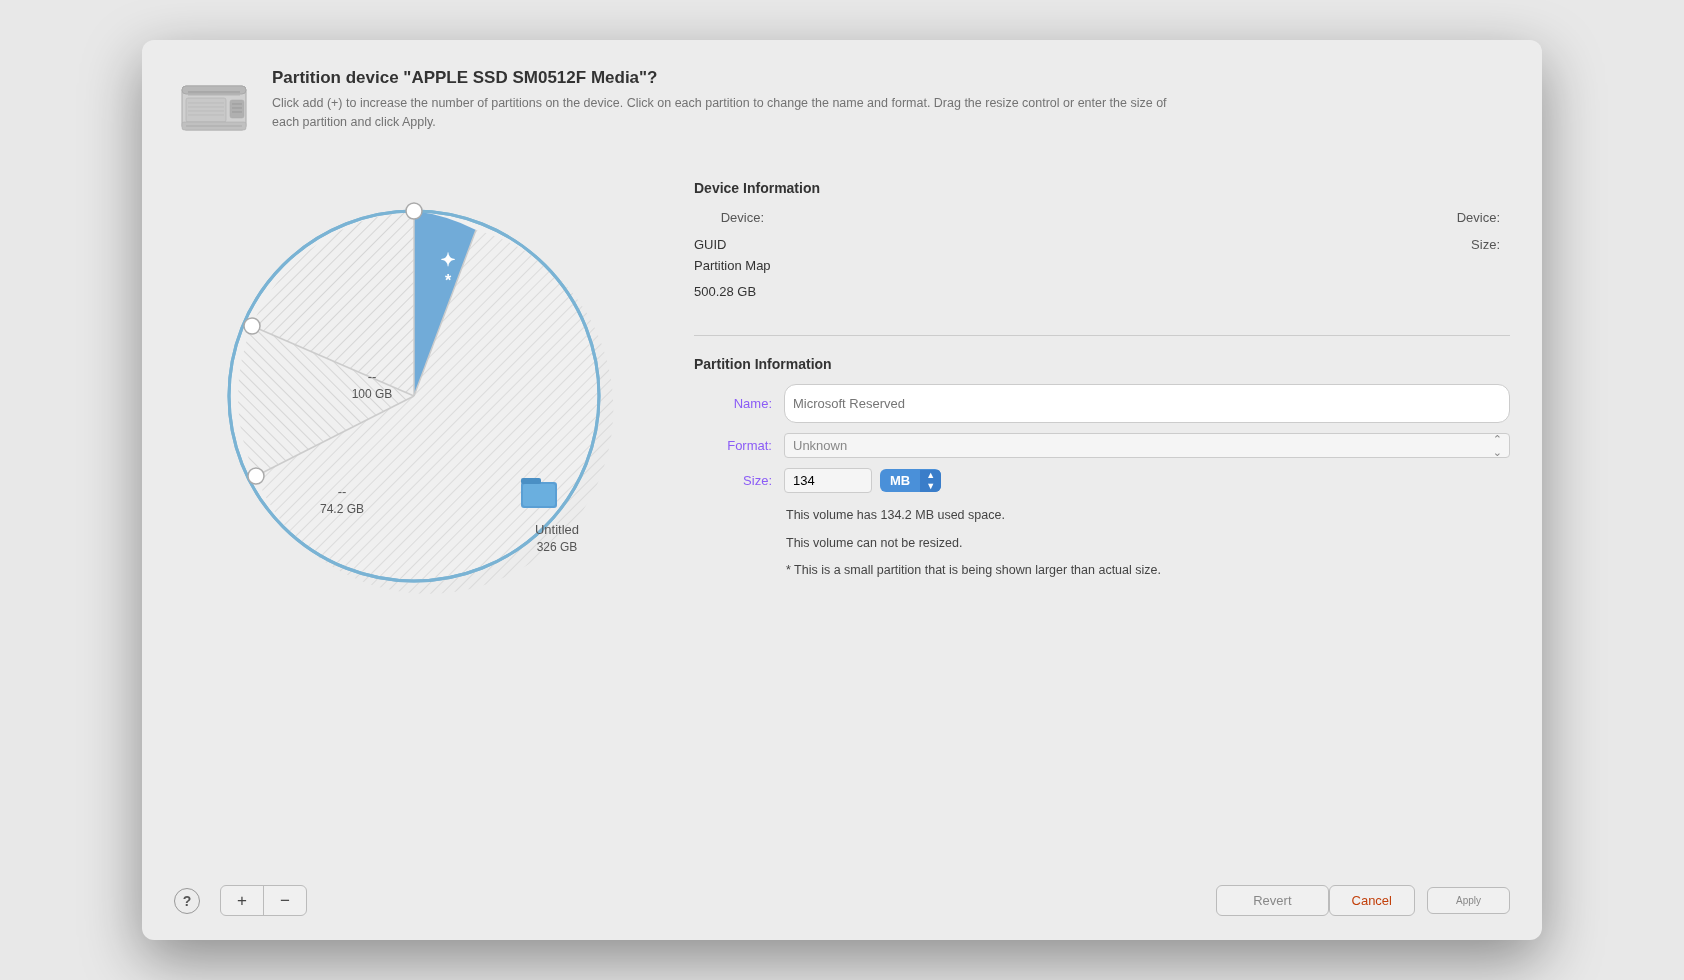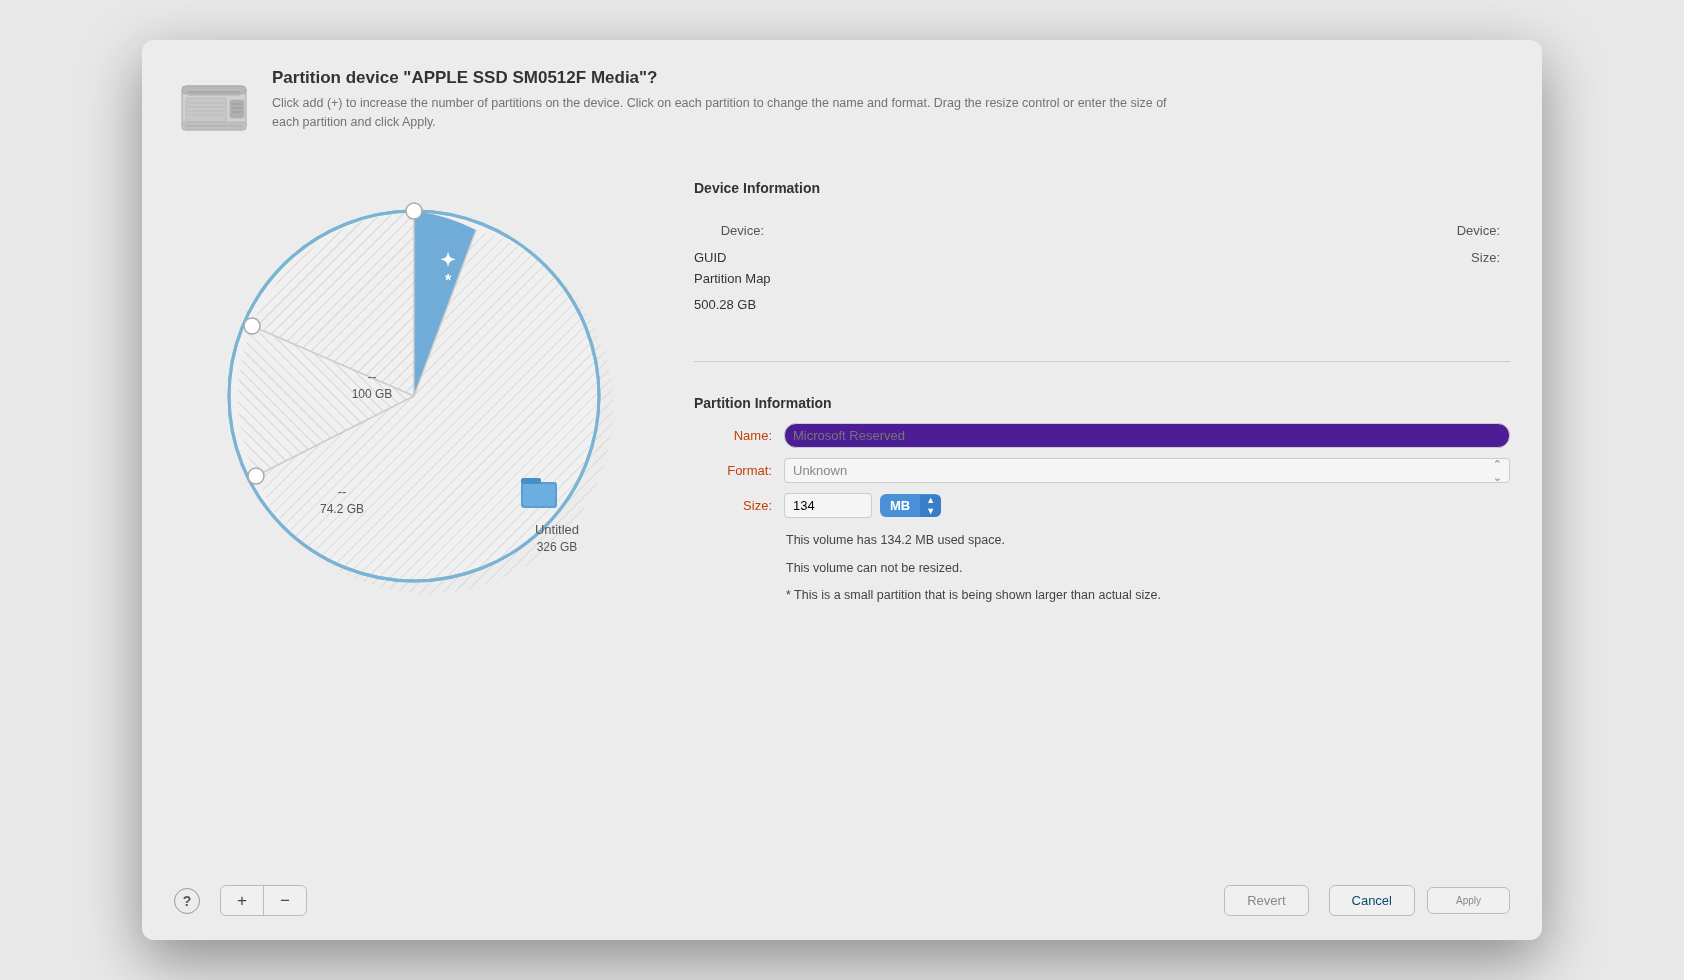--- a/index.html
+++ b/index.html
@@ -68,21 +68,21 @@
     }
     .pie-svg {
       width: 420px;
       height: 420px;
     }
     
     .right-panel {
       flex: 1;
       display: flex;
       flex-direction: column;
-      gap: 13px;
+      gap: 0;
     }
     .section-title {
       font-size: 14px;
       font-weight: 700;
       margin-bottom: 12px;
       margin-top: 4px;
     }
     .info-grid {
       display: grid;
       grid-template-columns: 80px 1fr;
@@ -109,29 +109,29 @@
     .partition-grid {
       display: grid;
       grid-template-columns: 90px 1fr;
       gap: 10px 0;
       align-items: center;
       margin-bottom: 14px;
     }
     .field-label {
       text-align: right;
       padding-right: 12px;
-      color: #c2410c;
+      color: #8b5cf6;
       font-size: 13px;
     }
     .name-input {
       width: 100%;
-      padding: 4px 8px;
+      padding: 11px 8px;
       border: 1px solid #ccc;
       border-radius: 12px;
-      background: #4c1d95;
+      background: #ffffff;
       font-size: 13px;
       color: #888;
       outline: none;
     }
     .format-select-wrapper {
       position: relative;
       width: 100%;
       border-radius: 11px;
     }
     .format-select {
@@ -244,36 +244,36 @@
       color: #444;
       font-weight: 300;
       line-height: 1;
     }
     .add-remove-divider {
       width: 1px;
       background: #bbb;
     }
     .spacer { flex: 1; }
     .revert-btn {
-      padding: 7px 22px;
+      padding: 7px 36px;
       border-radius: 6px;
       border: 1px solid #bbb;
       background: #f0f0f0;
       font-size: 13px;
       color: #888;
       cursor: pointer;
-      margin-right: 20px;
+      margin-right: 0;
     }
     .cancel-btn {
       padding: 7px 22px;
       border-radius: 6px;
       border: 1px solid #bbb;
       background: #f0f0f0;
       font-size: 13px;
-      color: #0c4a6e;
+      color: #c2410c;
       cursor: pointer;
       margin-right: 12px;
     }
     .apply-btn {
       padding: 7px 28px;
       border-radius: 6px;
       border: 1px solid #bbb;
       background: #f0f0f0;
       font-size: 10px;
       color: #888;

